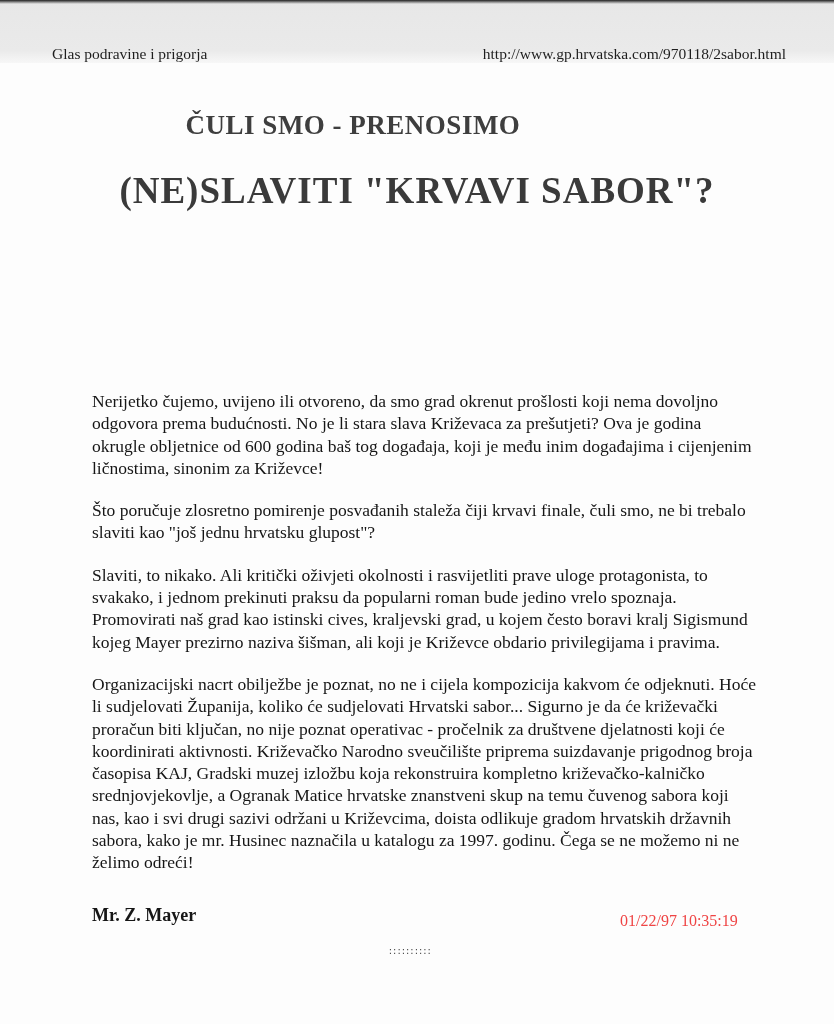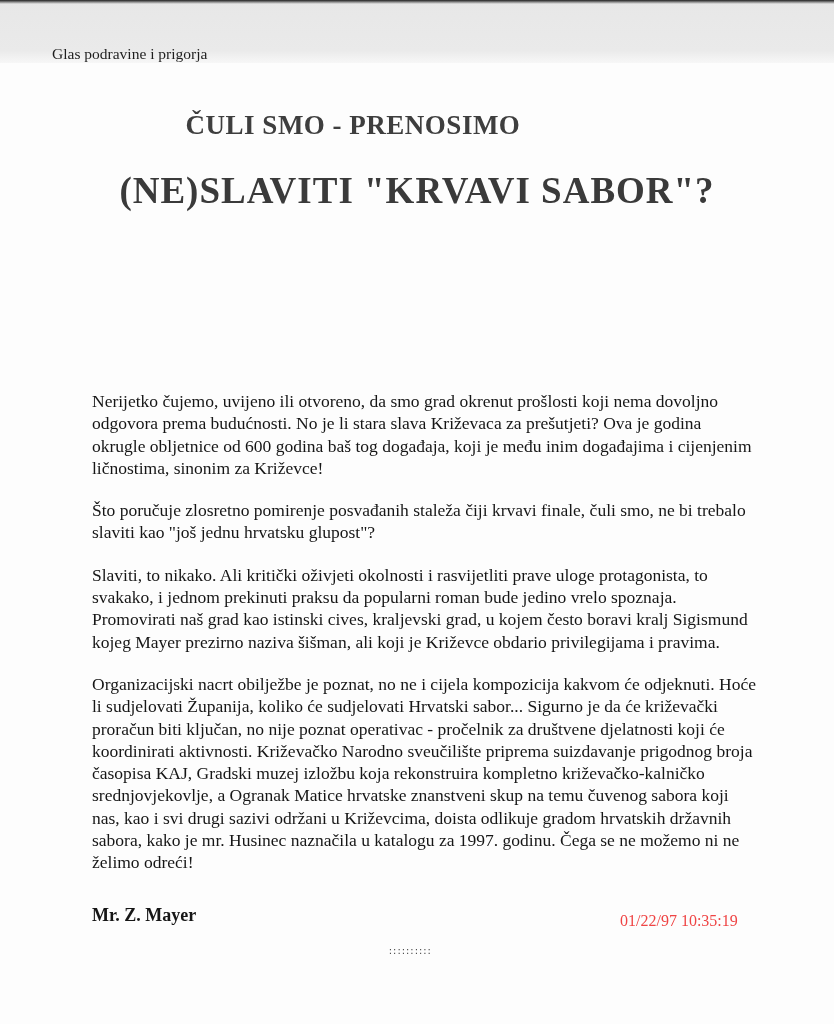--- a/index.html
+++ b/index.html
@@ -86,20 +86,21 @@
   }
 </style>
 </head>
 <body>
 
 <div class="header-band"></div>
 <div class="top-edge"></div>
 
 <div class="header-row">
   <span>Glas podravine i prigorja</span>
+  <span>http://www.gp.hrvatska.com/970118/2sabor.html</span>
 </div>
 
 <div class="kicker">ČULI SMO - PRENOSIMO</div>
 
 <div class="headline">(NE)SLAVITI "KRVAVI SABOR"?</div>
 
 <div class="article">
   <p>Nerijetko čujemo, uvijeno ili otvoreno, da smo grad okrenut prošlosti koji nema dovoljno odgovora prema budućnosti. No je li stara slava Križevaca za prešutjeti? Ova je godina okrugle obljetnice od 600 godina baš tog događaja, koji je među inim događajima i cijenjenim ličnostima, sinonim za Križevce!</p>
   <p>Što poručuje zlosretno pomirenje posvađanih staleža čiji krvavi finale, čuli smo, ne bi trebalo slaviti kao "još jednu hrvatsku glupost"?</p>
   <p>Slaviti, to nikako. Ali kritički oživjeti okolnosti i rasvijetliti prave uloge protagonista, to svakako, i jednom prekinuti praksu da popularni roman bude jedino vrelo spoznaja. Promovirati naš grad kao istinski cives, kraljevski grad, u kojem često boravi kralj Sigismund kojeg Mayer prezirno naziva šišman, ali koji je Križevce obdario privilegijama i pravima.</p>

